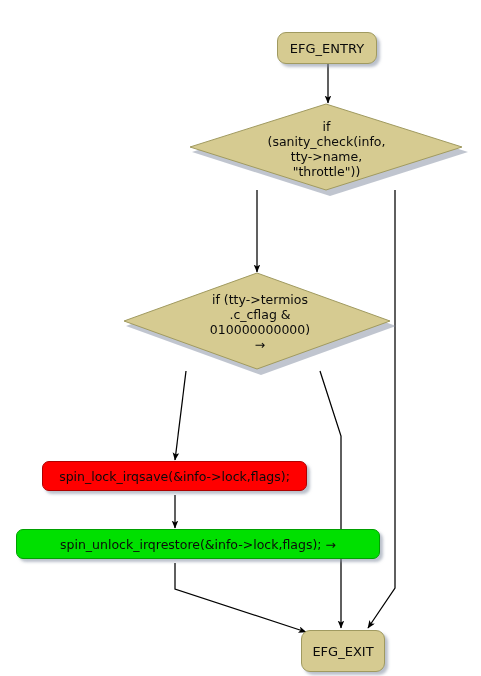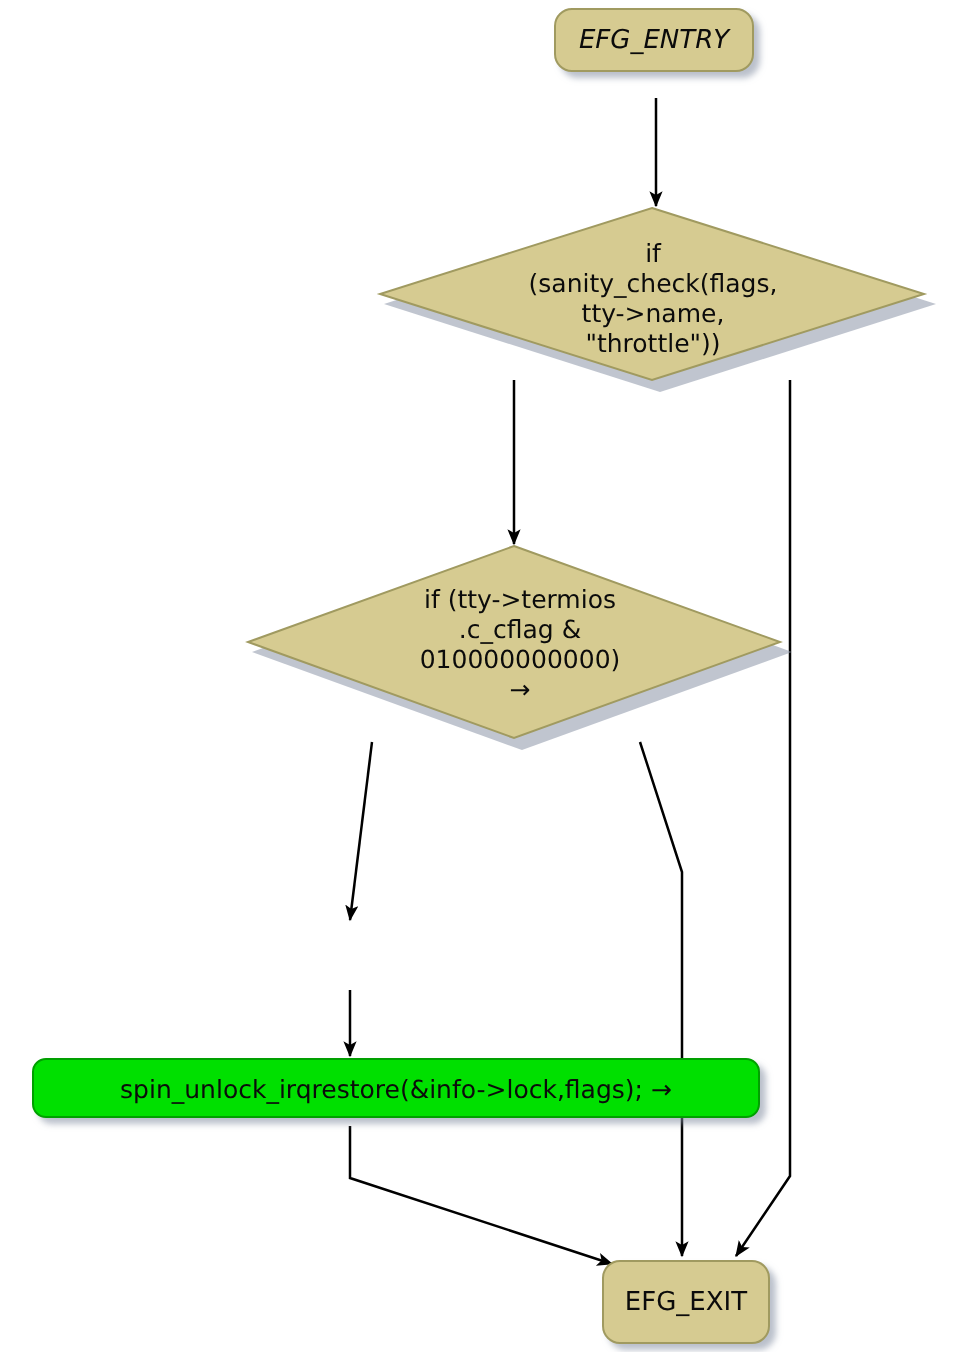--- a/index.html
+++ b/index.html
@@ -117,50 +117,53 @@
       <path d="M186,371 L175,460"></path>
 
       <path d="M320,371 L341,436 L341,628"></path>
 
       <path d="M175,495 L175,528"></path>
 
       <path d="M175,563 L175,589 L306,632"></path>
     </g>
   </svg>
 
-  <div class="node terminal" style="left:277px; top:4px; width:100px; height:32px;font-style:italic;">
+  <div class="node terminal" style="left:277px; top:32px; width:100px; height:32px;">
     <span>EFG_ENTRY</span>
   </div>
 
   <div class="diamond" style="left:185px; top:103px; width:283px; height:88px;">
     <svg width="283" height="88" viewBox="0 0 283 88" xmlns="http://www.w3.org/2000/svg">
       <path d="M145,5 L283,49 L145,93 L7,49 z" fill="#8C96A8" opacity="0.55"></path>
       <path d="M141,1 L277,44 L141,87 L5,44 z" fill="#D6CB91" stroke="#A09A60" stroke-width="1"></path>
     </svg>
     <div class="diamond-label" style="padding-top:2px;">
       <span class="ln">if</span>
-      <span class="ln">(sanity_check(flags,</span>
+      <span class="ln">(sanity_check(info,</span>
       <span class="ln">tty-&gt;name,</span>
       <span class="ln">"throttle"))</span>
     </div>
   </div>
 
   <div class="diamond" style="left:124px; top:272px; width:272px; height:100px;">
     <svg width="272" height="100" viewBox="0 0 272 100" xmlns="http://www.w3.org/2000/svg">
       <path d="M137,5 L272,54 L137,103 L2,54 z" fill="#8C96A8" opacity="0.55"></path>
       <path d="M133,1 L266,49 L133,97 L0,49 z" fill="#D6CB91" stroke="#A09A60" stroke-width="1"></path>
     </svg>
     <div class="diamond-label" style="padding-right:6px;">
       <span class="ln">if (tty-&gt;termios</span>
       <span class="ln">.c_cflag &amp;</span>
       <span class="ln">010000000000)</span>
       <span class="ln">→</span>
     </div>
   </div>
 
+  <div class="node stmt stmt-red" style="left:42px; top:461px; width:265px; height:30px;">
+    <span>spin_lock_irqsave(&amp;info-&gt;lock,flags);</span>
+  </div>
 
   <div class="node stmt stmt-green" style="left:16px; top:529px; width:364px; height:30px;">
     <span>spin_unlock_irqrestore(&amp;info-&gt;lock,flags); →</span>
   </div>
 
   <div class="node terminal" style="left:301px; top:630px; width:84px; height:42px;">
     <span>EFG_EXIT</span>
   </div>
 
 </div>

